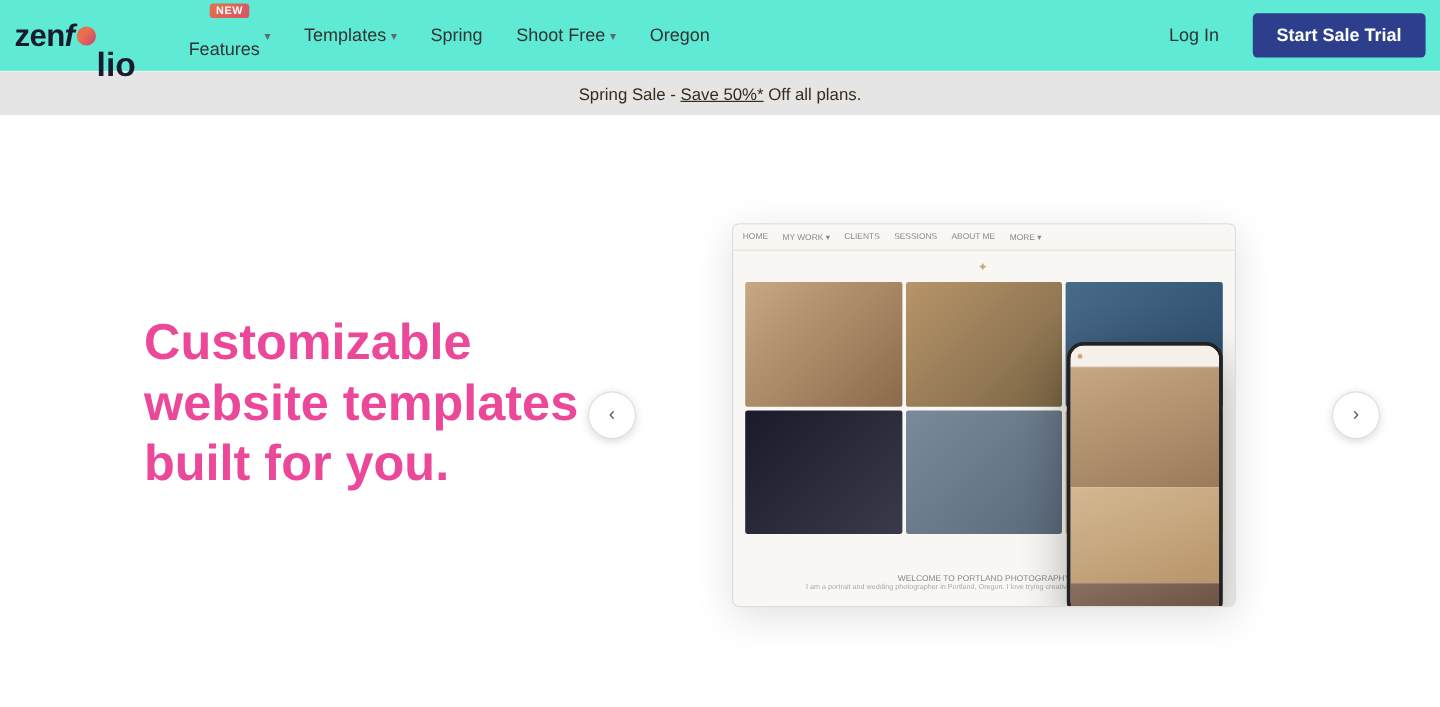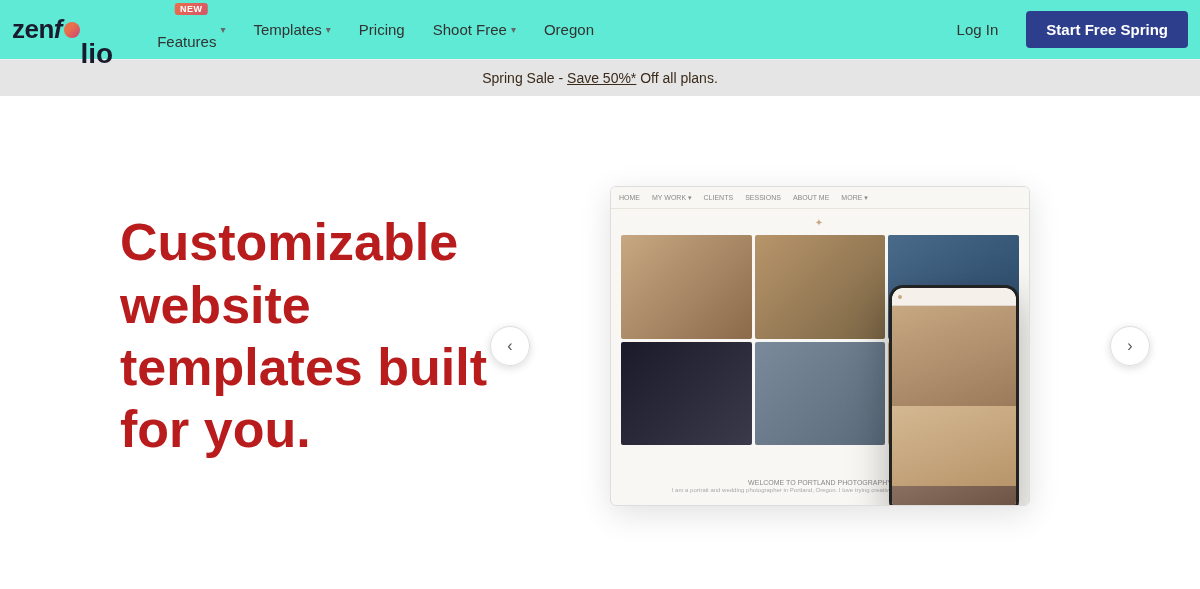--- a/index.html
+++ b/index.html
@@ -103,23 +103,23 @@
       background: #fff;
       position: relative;
       overflow: hidden;
     }
     .hero-text {
       flex: 0 0 380px;
       max-width: 380px;
       z-index: 2;
     }
     .hero-title {
-      font-size: 52px;
+      font-size: 42px;
       font-weight: 700;
-      color: #b91c1c;
+      color: #ec4899;
       line-height: 1.2;
       margin-bottom: 20px;
     }
     .hero-desc {
       font-size: 15px;
       color: #555;
       line-height: 1.6;
       max-width: 330px;
     }
 
@@ -318,34 +318,34 @@
     <a class="nav-item">
       <span class="nav-badge-new">NEW</span>
       <span style="margin-top:24px;">Features</span>
       <span class="nav-arrow">▾</span>
     </a>
     <a class="nav-item">
       <span>Templates</span>
       <span class="nav-arrow">▾</span>
     </a>
     <a class="nav-item">
-      <span>Pricing</span>
+      <span>Spring</span>
     </a>
     <a class="nav-item">
       <span>Shoot Free</span>
       <span class="nav-arrow">▾</span>
     </a>
     <a class="nav-item">
       <span>Oregon</span>
     </a>
   </div>
 
   <div class="nav-right">
     <button class="login-btn">Log In</button>
-    <button class="trial-btn">Start Free Spring</button>
+    <button class="trial-btn">Start Sale Trial</button>
   </div>
 </nav>
 
 <div class="promo-banner">
   <span>Spring Sale - </span>
   <span class="promo-link">Save 50%*</span>
   <span> Off all plans.</span>
 </div>
 
 <section class="hero">

